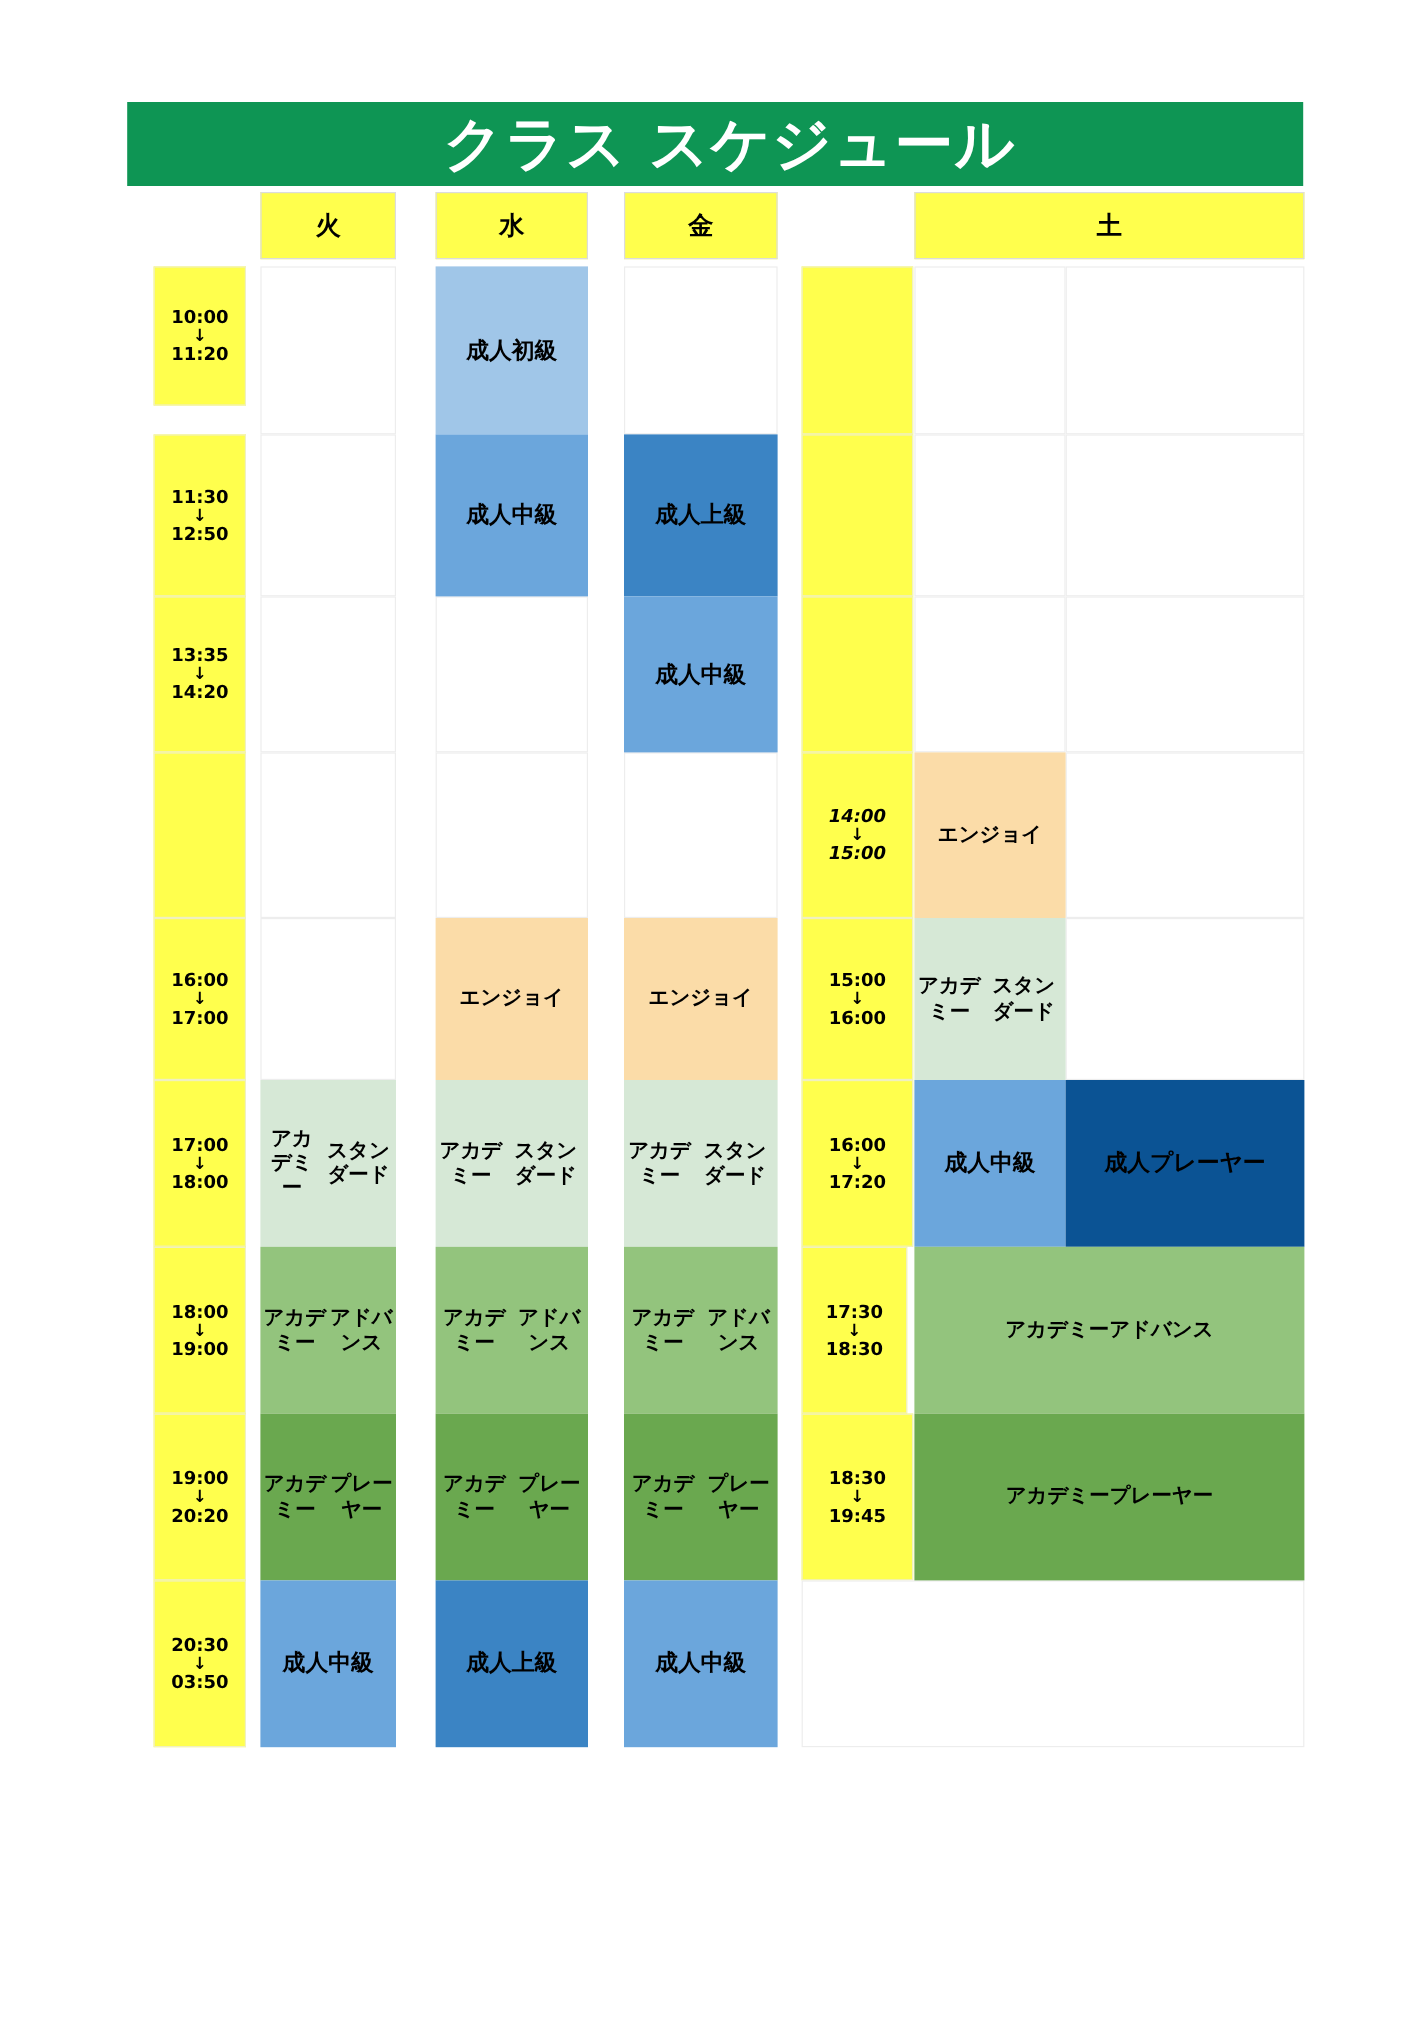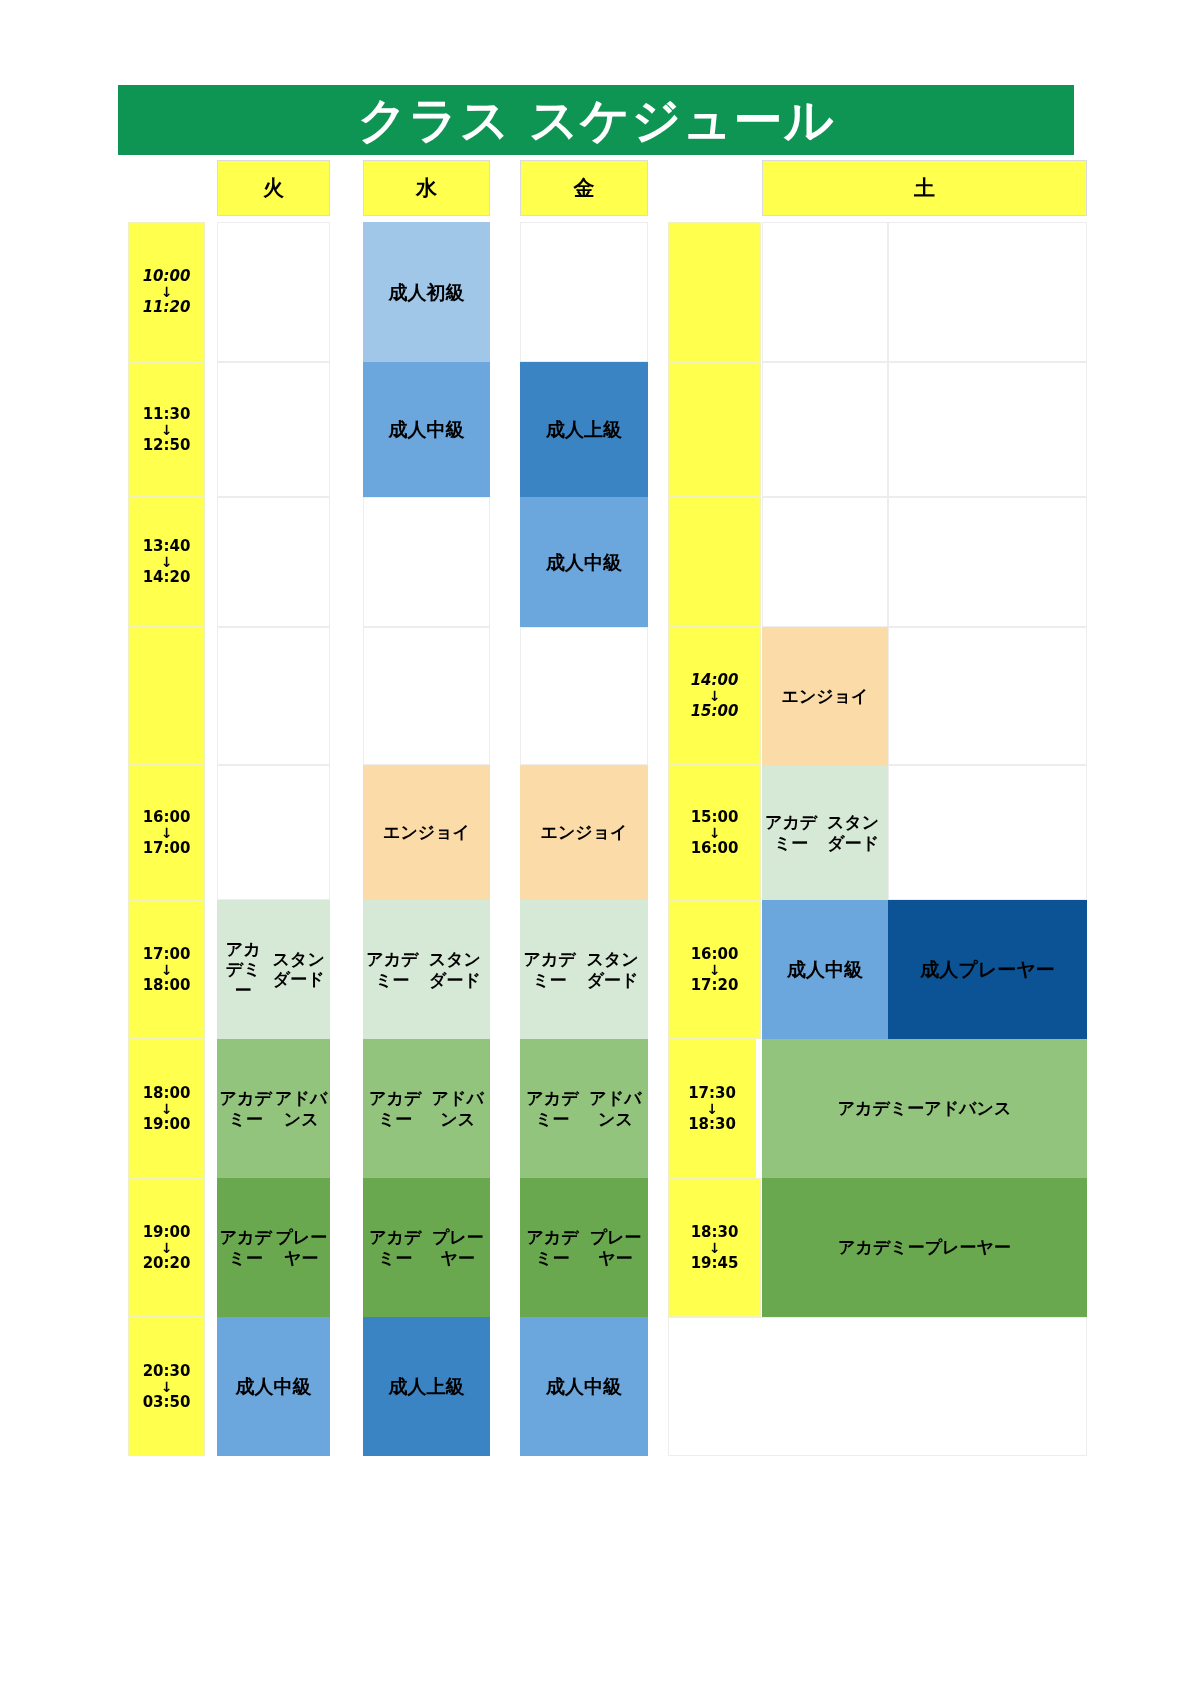--- a/index.html
+++ b/index.html
@@ -7,23 +7,23 @@
   body{
     width:1188px;height:1682px;
     font-family:"DejaVu Sans","Liberation Sans",sans-serif;
     -webkit-font-smoothing:antialiased;
   }
   #sheet{position:relative;width:1188px;height:1682px;overflow:hidden;background:#fff;}
 
   
   .banner{
     position:absolute;
-    left:118px;top:85px;width:956px;height:70px;
+    left:106px;top:85px;width:956px;height:70px;
     background:var(--banner,#0E9554);
-    display:flex;align-items:center;justify-content:center;
+    display:flex;align-items:center;justify-content:center;padding-left:24px;
   }
   .banner-text{
     color:#ffffff;
     font-size:49px;
     font-weight:700;
     letter-spacing:1px;
     white-space:nowrap;
     line-height:1;
   }
 
@@ -89,37 +89,37 @@
   <div class="cell dayhead" style="left:363px;top:160px;width:127px;height:56px;">
     <span>水</span>
   </div>
   <div class="cell dayhead" style="left:520px;top:160px;width:128px;height:56px;">
     <span>金</span>
   </div>
   <div class="cell dayhead" style="left:762px;top:160px;width:325px;height:56px;">
     <span>土</span>
   </div>
 
-  <div class="cell timecell" style="left:128px;top:222px;width:77px;height:140px;font-style:italic;">
+  <div class="cell timecell" style="left:128px;top:222px;width:77px;height:116px;">
     <span class="tstack">
       <span>10:00</span>
       <span class="arrow">↓</span>
       <span>11:20</span>
     </span>
   </div>
   <div class="cell timecell" style="left:128px;top:362px;width:77px;height:135px;">
     <span class="tstack">
       <span>11:30</span>
       <span class="arrow">↓</span>
       <span>12:50</span>
     </span>
   </div>
   <div class="cell timecell" style="left:128px;top:497px;width:77px;height:130px;">
     <span class="tstack">
-      <span>13:40</span>
+      <span>13:35</span>
       <span class="arrow">↓</span>
       <span>14:20</span>
     </span>
   </div>
   <div class="cell timecell" style="left:128px;top:627px;width:77px;height:138px;">
     <span class="tstack">
       <span></span>
       <span class="arrow"></span>
       <span></span>
     </span>

